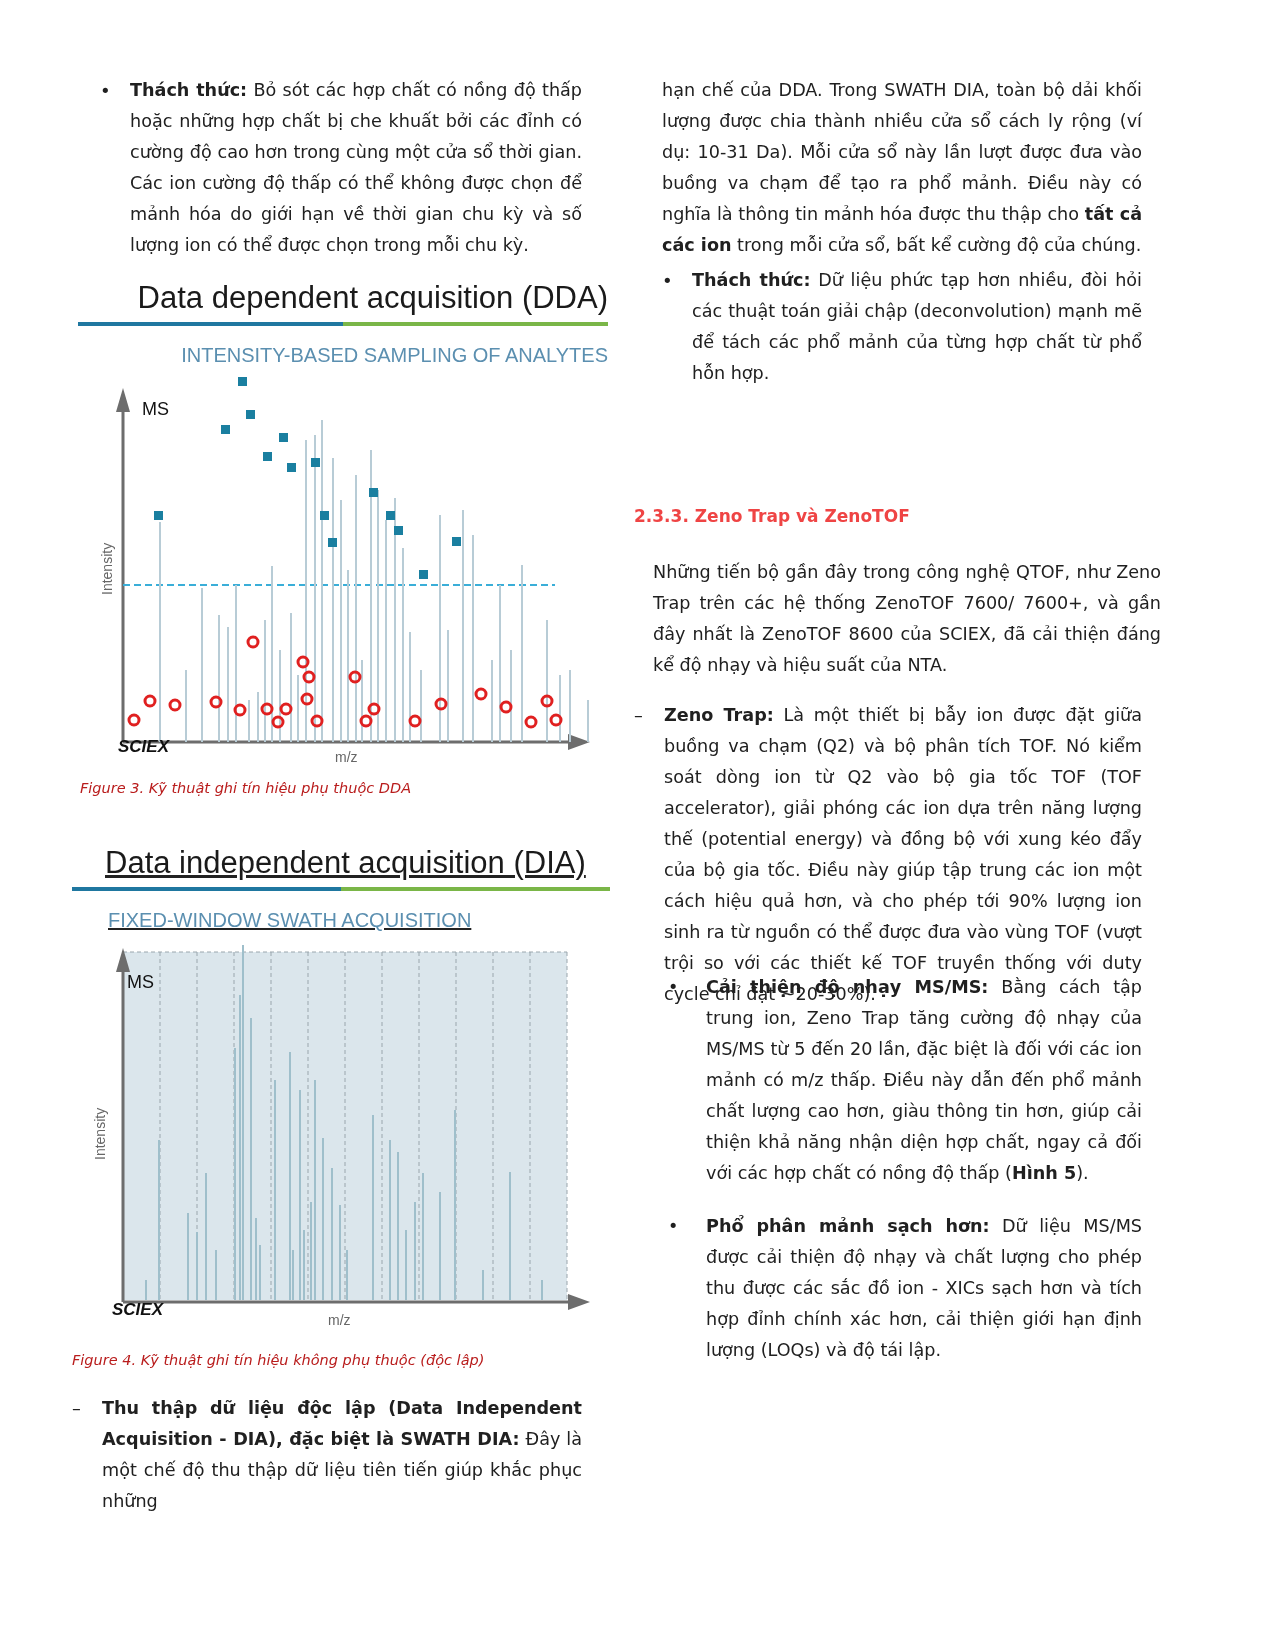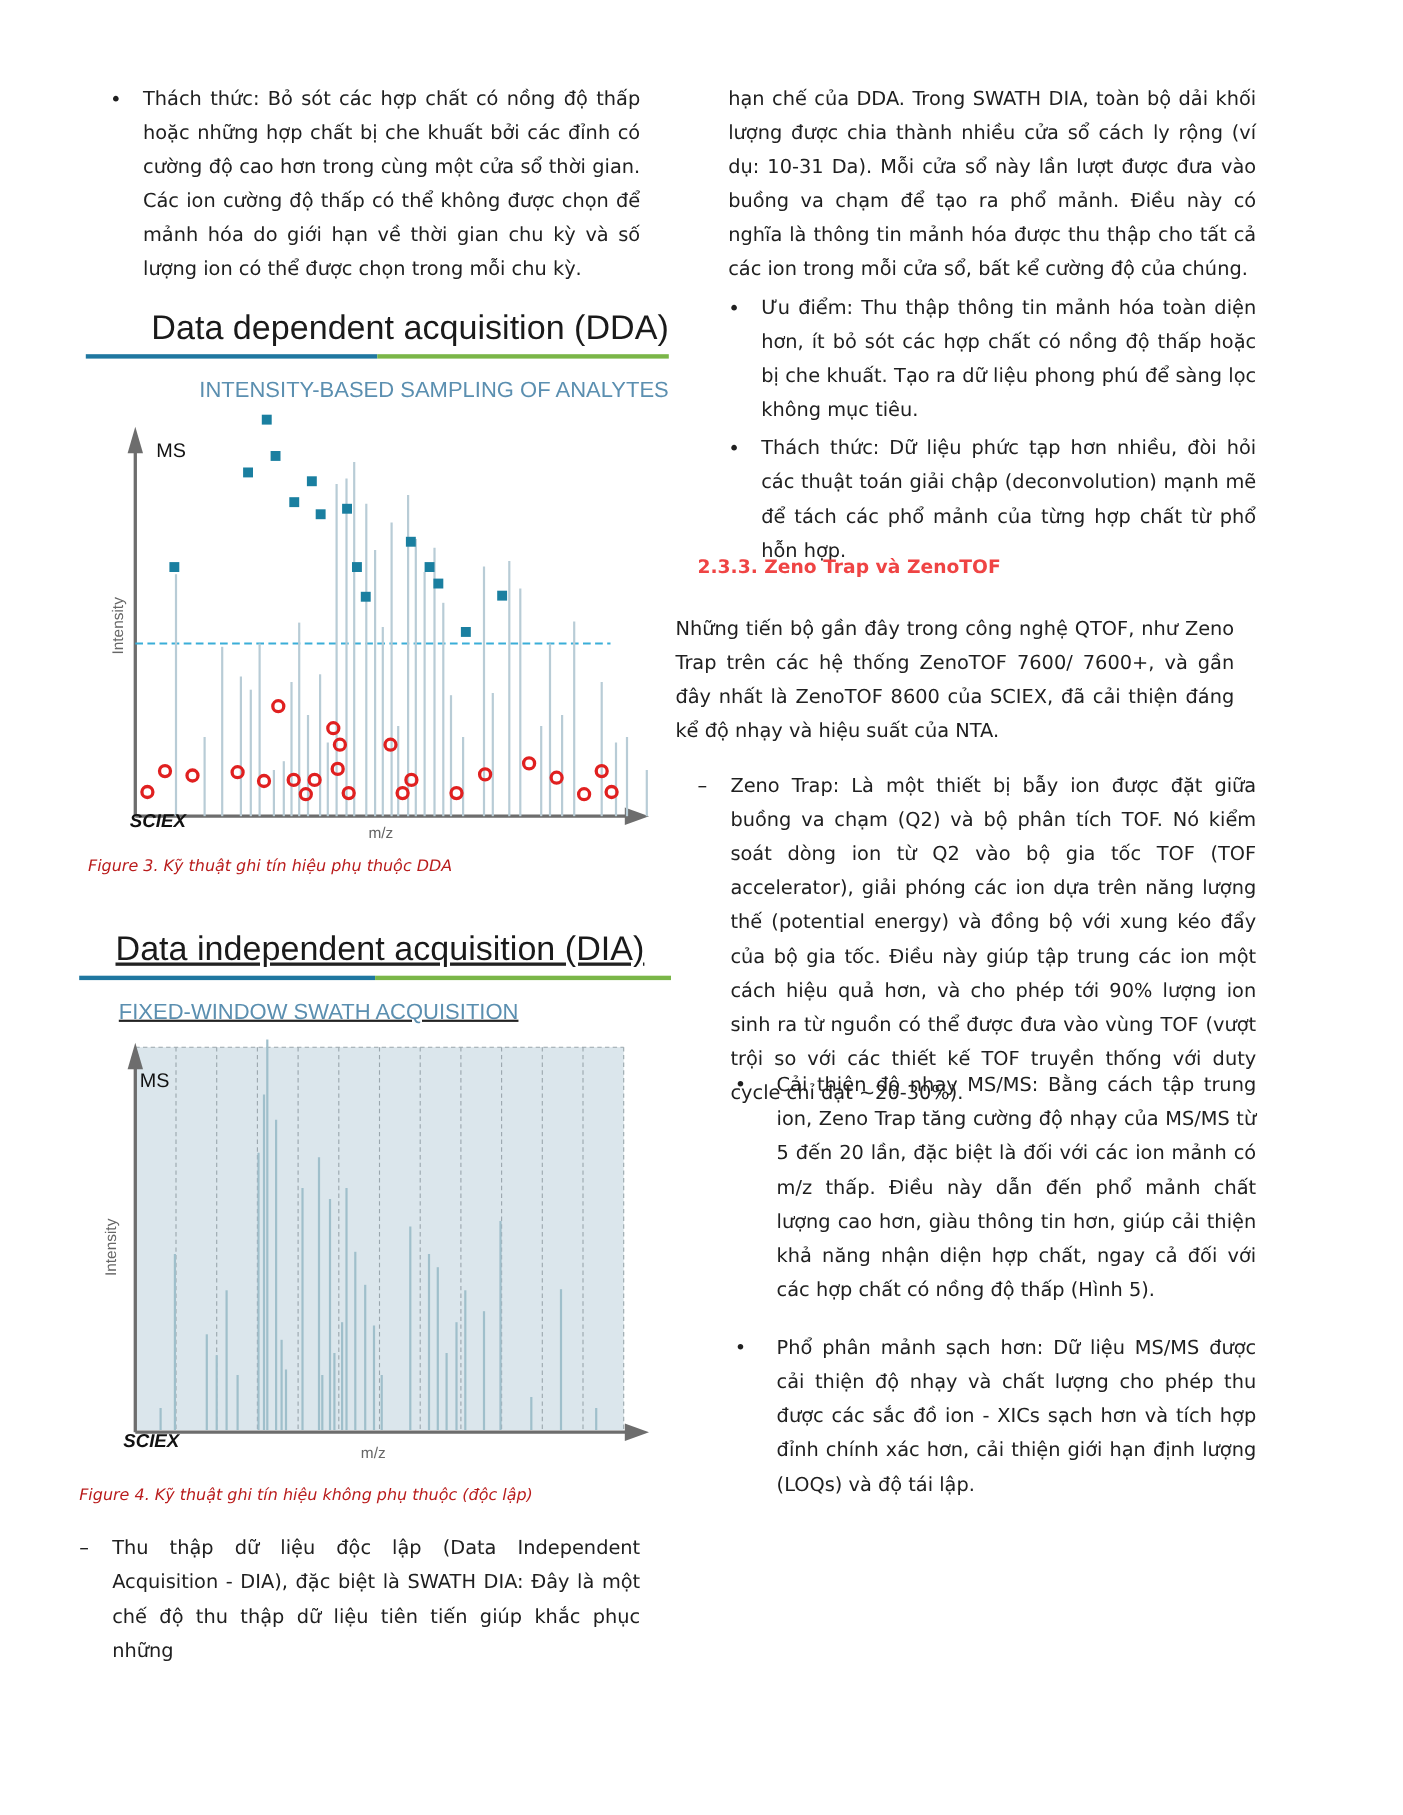--- a/index.html
+++ b/index.html
@@ -1,20 +1,20 @@
 <!DOCTYPE html>
 <html><head>
 <meta charset="utf-8">
 <style>
   html, body { margin:0; padding:0; background:#fff; }
   body { width:1275px; height:1650px; position:relative; overflow:hidden;
          font-family:"Liberation Sans", sans-serif; color:#222; }
   .col { position:absolute; }
   .txt { font-family:"DejaVu Sans", sans-serif; font-size:17.6px; line-height:31px; text-align:justify; color:#202020; }
-  .txt b { font-weight:normal; }
+  .txt b { font-weight:bold; }
   .bullet { position:relative; padding-left:30px; }
   .bullet::before { content:"•"; position:absolute; left:0; top:0; font-size:18px; }
   .dash { position:relative; padding-left:30px; }
   .dash::before { content:"–"; position:absolute; left:0; top:0; }
   .fig-title { font-family:"Liberation Sans", sans-serif; font-size:31px; color:#1a1a1a; white-space:nowrap; }
   .fig-rule { height:4px; display:flex; }
   .fig-rule .a { flex:1; background:#1f77a0; }
   .fig-rule .b { flex:1; background:#7ab648; }
   .fig-sub { font-family:"Liberation Sans", sans-serif; font-size:20px; color:#5b8fb0; white-space:nowrap; }
   .caption { font-family:"DejaVu Sans", sans-serif; font-style:italic; font-size:14.5px; color:#b91c1c; white-space:nowrap; }
@@ -219,30 +219,27 @@
   <div class="txt dash">
     <b>Thu thập dữ liệu độc lập (Data Independent Acquisition - DIA), đặc biệt là SWATH DIA:</b><span> Đây là một chế độ thu thập dữ liệu tiên tiến giúp khắc phục những</span>
   </div>
 </div>
 
 <div class="col" style="left:662px; top:75px; width:480px;">
   <div class="txt">
     <span>hạn chế của DDA. Trong SWATH DIA, toàn bộ dải khối lượng được chia thành nhiều cửa sổ cách ly rộng (ví dụ: 10-31 Da). Mỗi cửa sổ này lần lượt được đưa vào buồng va chạm để tạo ra phổ mảnh. Điều này có nghĩa là thông tin mảnh hóa được thu thập cho </span><b>tất cả các ion</b><span> trong mỗi cửa sổ, bất kể cường độ của chúng.</span>
   </div>
   <div class="txt bullet" style="margin-top:4px;">
-    <b>Ưu điểm:</b><span> Thu thập thông tin mảnh hóa toàn diện hơn, ít bỏ sót các hợp chất có nồng độ thấp hoặc bị che khuất. Tạo ra dữ liệu phong phú để sàng lọc không mục tiêu.</span>
-  </div>
-  <div class="txt bullet" style="margin-top:4px;">
     <b>Thách thức:</b><span> Dữ liệu phức tạp hơn nhiều, đòi hỏi các thuật toán giải chập (deconvolution) mạnh mẽ để tách các phổ mảnh của từng hợp chất từ phổ hỗn hợp.</span>
   </div>
 </div>
 
 <div class="heading" style="position:absolute; left:634px; top:506px;">2.3.3. Zeno Trap và ZenoTOF</div>
 
-<div class="col txt" style="left:614px; top:557px; width:508px;">Những tiến bộ gần đây trong công nghệ QTOF, như Zeno Trap trên các hệ thống ZenoTOF 7600/ 7600+, và gần đây nhất là ZenoTOF 8600 của SCIEX, đã cải thiện đáng kể độ nhạy và hiệu suất của NTA.</div>
+<div class="col txt" style="left:653px; top:557px; width:508px;">Những tiến bộ gần đây trong công nghệ QTOF, như Zeno Trap trên các hệ thống ZenoTOF 7600/ 7600+, và gần đây nhất là ZenoTOF 8600 của SCIEX, đã cải thiện đáng kể độ nhạy và hiệu suất của NTA.</div>
 
 <div class="col" style="left:634px; top:700px; width:508px;">
   <div class="txt dash">
     <b>Zeno Trap:</b><span> Là một thiết bị bẫy ion được đặt giữa buồng va chạm (Q2) và bộ phân tích TOF. Nó kiểm soát dòng ion từ Q2 vào bộ gia tốc TOF (TOF accelerator), giải phóng các ion dựa trên năng lượng thế (potential energy) và đồng bộ với xung kéo đẩy của bộ gia tốc. Điều này giúp tập trung các ion một cách hiệu quả hơn, và cho phép tới 90% lượng ion sinh ra từ nguồn có thể được đưa vào vùng TOF (vượt trội so với các thiết kế TOF truyền thống với duty cycle chỉ đạt ~20-30%).</span>
   </div>
 </div>
 
 <div class="col" style="left:668px; top:972px; width:474px;">
   <div class="txt" style="position:relative; padding-left:38px;">
     <span style="position:absolute; left:0;">•</span>

